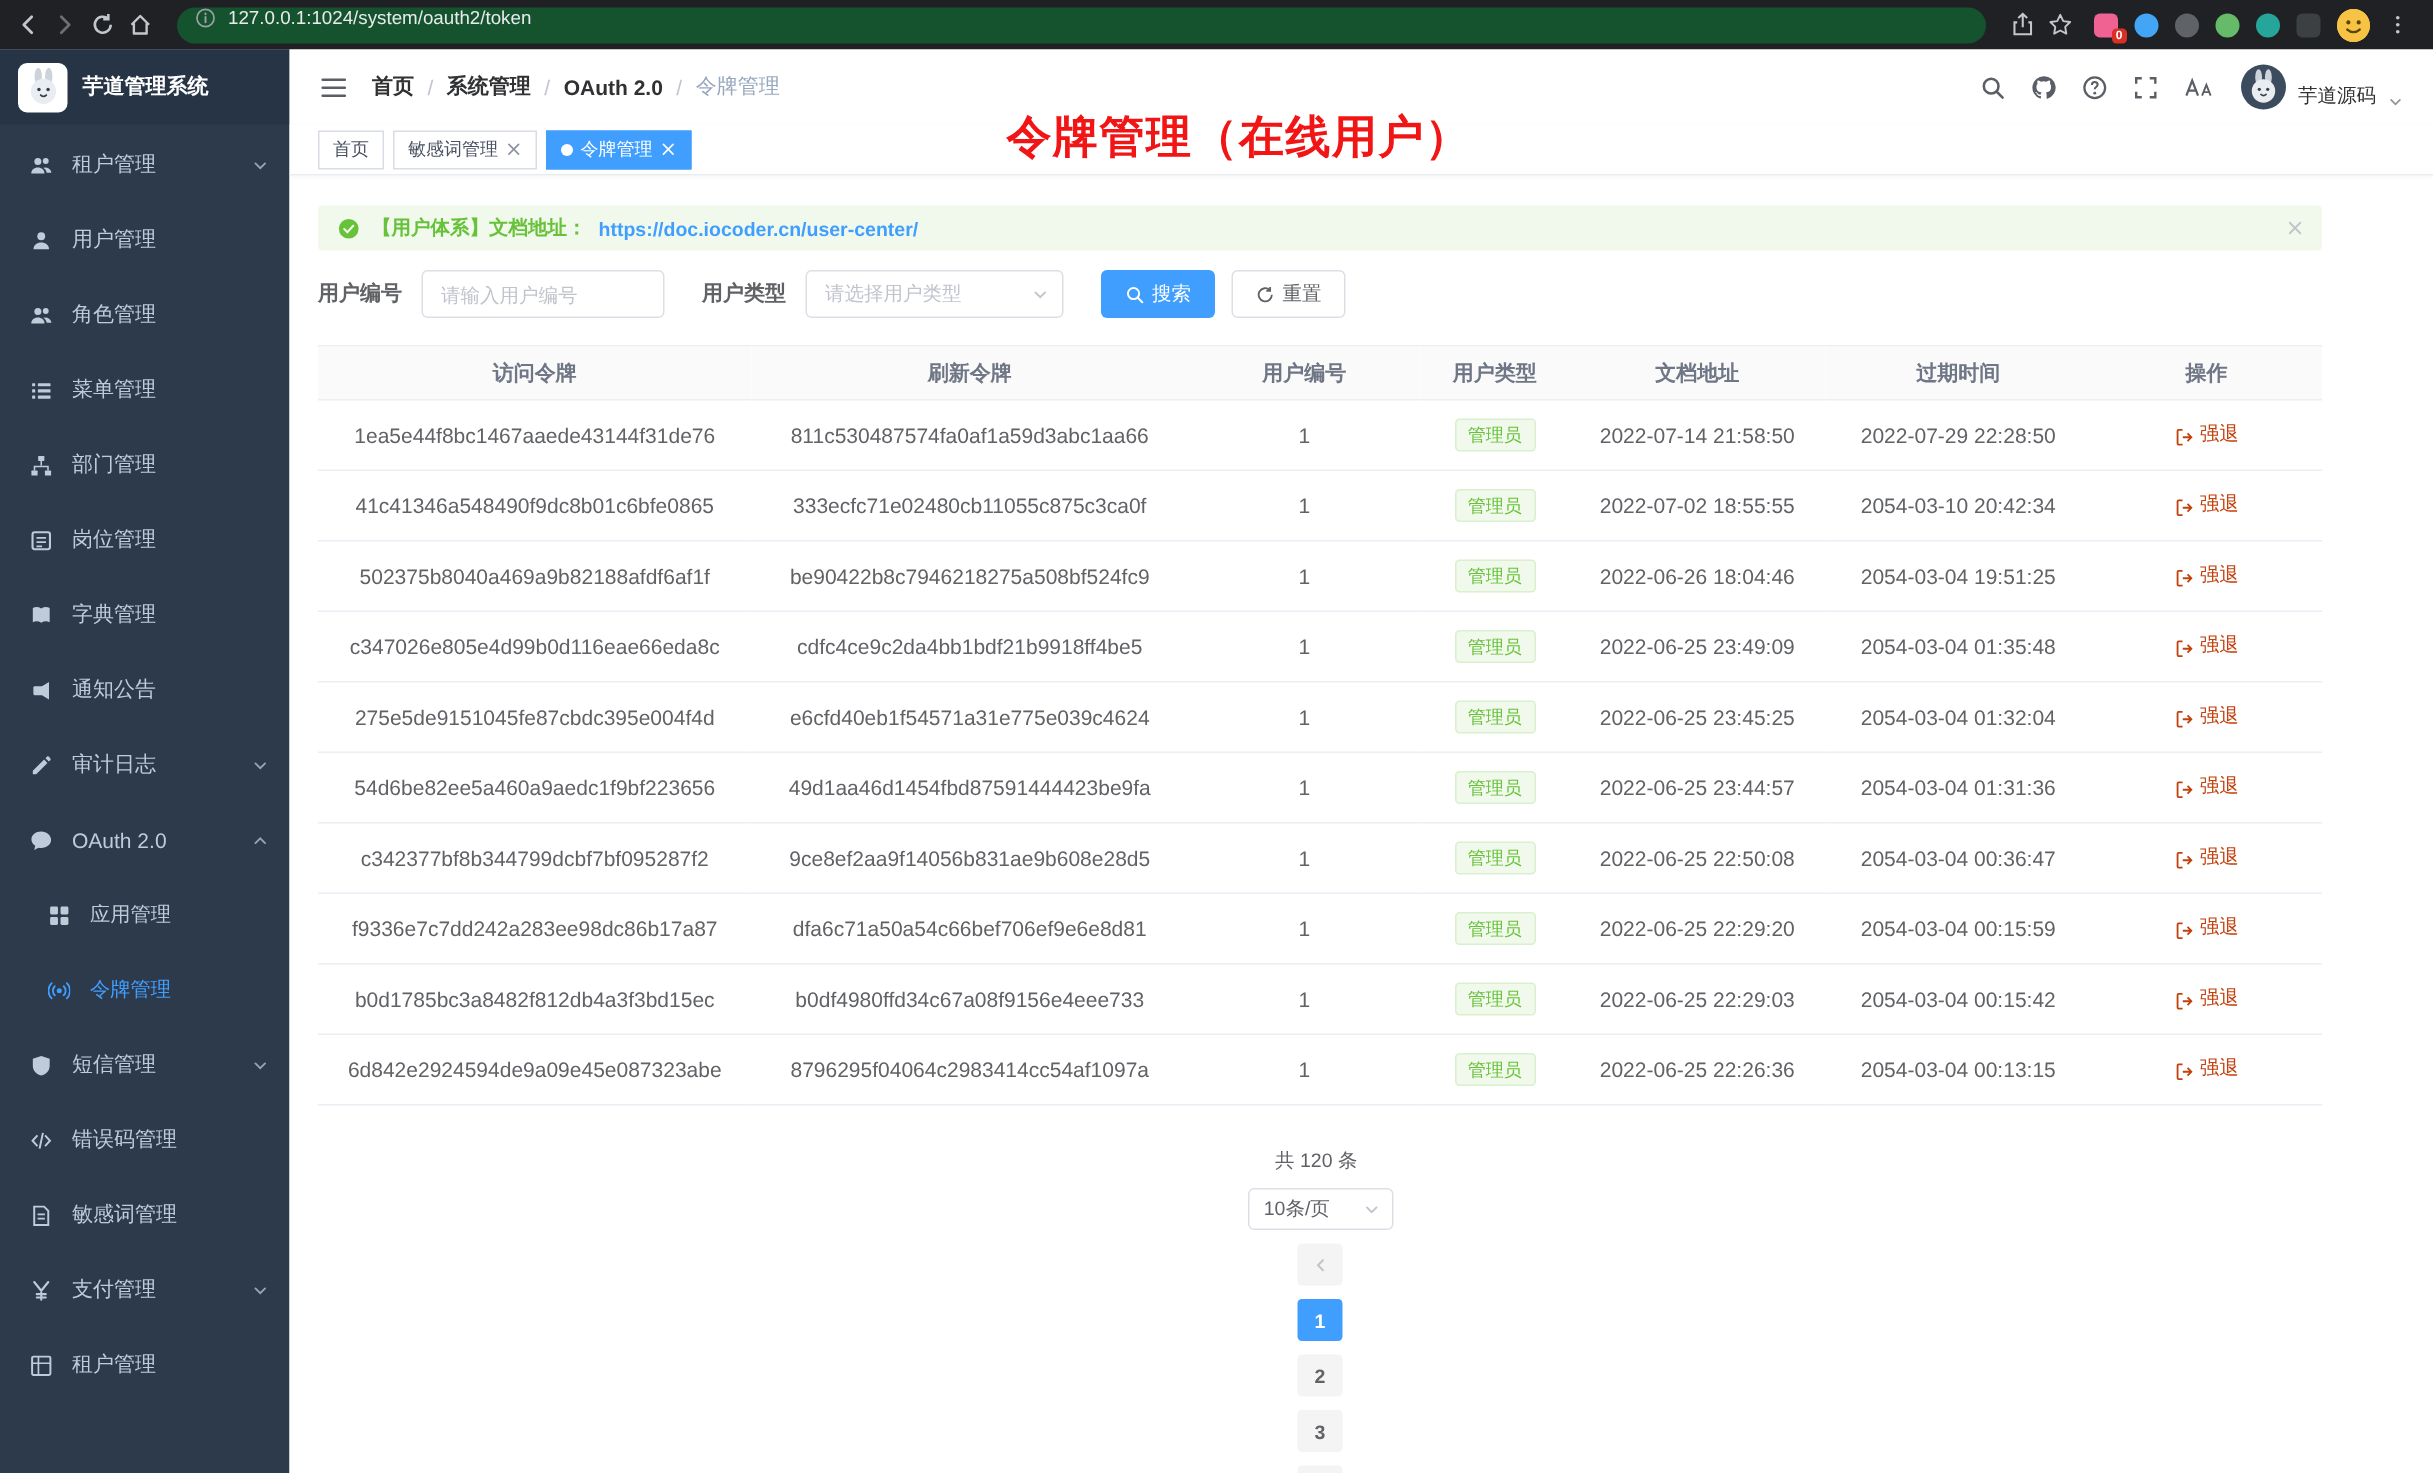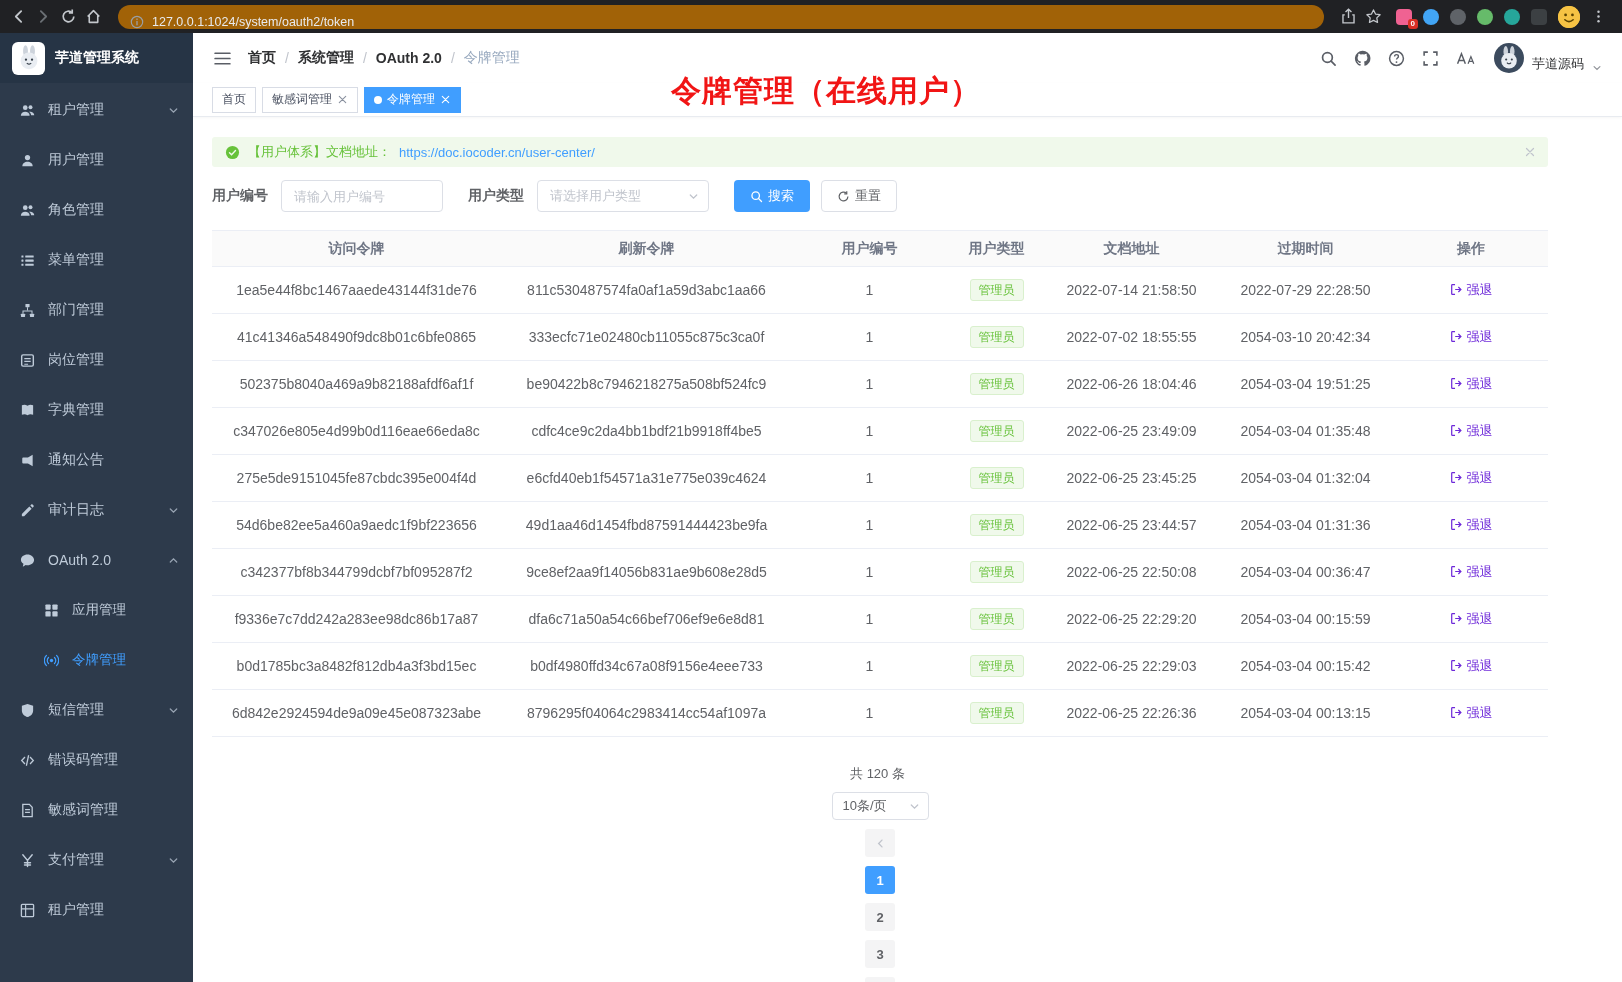--- a/index.html
+++ b/index.html
@@ -3,42 +3,42 @@
 <meta charset="utf-8">
 <style>
   * { box-sizing: border-box; margin: 0; padding: 0; }
   html,body { width:1622px; height:982px; overflow:hidden; background:#fff;
     font-family:"Liberation Sans","DejaVu Sans",sans-serif; }
 
   
   .browser{height:33px;background:#202124;display:flex;align-items:center;padding:0 10px;gap:8px;}
   .bicon{width:17px;height:17px;color:#c3c7cc;flex:none;}
   .bicon.dim{color:#6b7075;}
-  .urlbar{flex:1;height:24px;background:#a16207;border-radius:12px;display:flex;align-items:flex-end;padding:0 12px;gap:8px;margin:18px 8px;}
+  .urlbar{flex:1;height:24px;background:#14532d;border-radius:12px;display:flex;align-items:flex-start;padding:0 12px;gap:8px;margin:18px 8px;}
   .url-info{width:14px;height:14px;color:#9aa0a6;flex:none;}
   .url-text{font-size:12.5px;color:#e8eaed;white-space:nowrap;}
   .url-spacer{flex:1;}
   .extrow{display:flex;align-items:center;gap:11px;padding:0 6px;}
   .ext{width:16px;height:16px;border-radius:50%;position:relative;flex:none;}
   .ext.sq{border-radius:4px;}
   .extbadge{position:absolute;right:-6px;bottom:-4px;background:#d93025;color:#fff;font-size:8px;line-height:10px;padding:0 3px;border-radius:3px;font-weight:700;}
   .bavatar{width:22px;height:22px;border-radius:50%;background:#f6c344;display:flex;align-items:center;justify-content:center;flex:none;font-size:12px;color:#7a5b00;}
   .kebab{width:15px;height:15px;color:#c3c7cc;transform:rotate(90deg);}
 
   
   .app{display:flex;height:949px;}
   .sidebar{width:193px;background:#2d3a4b;flex:none;display:flex;flex-direction:column;color:#bfcbd9;}
   .logo{height:50px;background:#263445;display:flex;align-items:center;gap:10px;padding:0 12px;flex:none;}
   .logo-img{width:33px;height:33px;border-radius:6px;background:#fff;display:flex;align-items:center;justify-content:center;overflow:hidden;flex:none;}
   .logo-title{color:#fff;font-size:14px;font-weight:700;white-space:nowrap;}
   .menu{flex:1;overflow:hidden;padding-top:2px;}
   .m-item{position:relative;height:50px;display:flex;align-items:center;padding:0 20px;gap:13px;font-size:14px;color:#bfcbd9;cursor:pointer;white-space:nowrap;}
   .m-item .mi{width:15px;height:15px;color:#bfcbd9;flex:none;}
   .m-item .chev{position:absolute;right:14px;width:11px;height:11px;color:#97a3b2;}
-  .m-item.sub{padding-left:44px;font-size:13.5px;}
+  .m-item.sub{padding-left:32px;font-size:13.5px;}
   .m-item.active{color:#409eff;}
   .m-item.active .mi{color:#409eff;}
 
   .main{flex:1;min-width:0;display:flex;flex-direction:column;background:#fff;position:relative;}
 
   
   .navbar{height:50px;display:flex;align-items:center;padding:0 20px;flex:none;}
   .hamburger{width:19px;height:19px;color:#5a5e66;margin-right:16px;flex:none;cursor:pointer;}
   .bc{display:flex;align-items:center;gap:9px;font-size:14px;white-space:nowrap;}
   .bc-item{color:#303133;font-weight:600;cursor:pointer;}
@@ -57,41 +57,41 @@
   
   .tags{height:34px;display:flex;align-items:center;padding:0 19px;gap:6px;border-bottom:1px solid #e8ebf0;box-shadow:0 1px 3px rgba(0,0,0,.04);flex:none;}
   .tab{height:26px;display:inline-flex;align-items:center;gap:5px;padding:0 9px;border:1px solid #d8dce5;background:#fff;color:#495060;font-size:12px;cursor:pointer;white-space:nowrap;}
   .tab .x{width:11px;height:11px;color:#8a919f;}
   .tab.active{background:#409eff;border-color:#409eff;color:#fff;}
   .tab.active .x{color:#fff;}
   .tab .dot{width:8px;height:8px;border-radius:50%;background:#fff;flex:none;}
 
   
   .content{padding:20px 74px 0 19px;flex:1;}
-  .alert{height:30px;background:#f0f9eb;border-radius:3px;display:flex;align-items:center;padding:0 13px;gap:8px;font-size:13px;color:#67c23a;position:relative;margin-bottom:13px;}
+  .alert{height:30px;background:#f0f9eb;border-radius:3px;display:flex;align-items:center;padding:0 13px;gap:8px;font-size:13px;color:#67c23a;position:relative;margin-bottom:13px;font-weight:bold;}
   .alert .chk{width:15px;height:15px;flex:none;}
   .alert .alink{color:#409eff;text-decoration:none;cursor:pointer;}
   .alert .x{position:absolute;right:12px;width:12px;height:12px;color:#c0c4cc;cursor:pointer;}
 
   .filter{display:flex;align-items:center;margin-bottom:18px;font-size:14px;}
   .flabel{font-weight:700;color:#606266;margin-right:13px;white-space:nowrap;}
   input.finput{width:162px;height:32px;border:1px solid #dcdfe6;border-radius:4px;padding:0 12px;font-size:13px;color:#606266;margin-right:25px;outline:none;font-family:inherit;}
   input::placeholder{color:#c0c4cc;}
   .fselect{width:172px;height:32px;border:1px solid #dcdfe6;border-radius:4px;padding:0 9px 0 12px;font-size:13px;color:#c0c4cc;margin-right:25px;display:flex;align-items:center;justify-content:space-between;cursor:pointer;background:#fff;}
   .selchev{width:11px;height:11px;color:#c0c4cc;}
   .btn{height:32px;border-radius:4px;display:inline-flex;align-items:center;gap:5px;padding:0 15px;font-size:13px;cursor:pointer;border:1px solid transparent;font-family:inherit;}
   .btn.primary{background:#409eff;color:#fff;margin-right:11px;text-align:center;}
   .btn.plain{background:#fff;border-color:#dcdfe6;color:#606266;}
   .btn svg{width:13px;height:13px;}
 
   table.grid{width:100%;border-collapse:collapse;table-layout:fixed;}
   .grid th{height:36px;font-size:14px;color:#6f7685;font-weight:700;background:#fafafa;border-top:1px solid #ebeef5;border-bottom:1px solid #ebeef5;text-align:center;white-space:nowrap;overflow:hidden;}
   .grid td{height:47px;border-bottom:1px solid #ebeef5;text-align:center;color:#606266;font-size:14px;white-space:nowrap;overflow:hidden;}
   .tag{display:inline-block;background:#f0f9eb;border:1px solid #d9f0cd;color:#67c23a;font-size:12px;line-height:20px;padding:0 8px;border-radius:3px;}
-  .op{color:#6d28d9;display:inline-flex;align-items:center;gap:4px;font-size:13px;cursor:pointer;}
+  .op{color:#c2410c;display:inline-flex;align-items:flex-end;gap:4px;font-size:13px;cursor:pointer;}
   .op svg{width:13px;height:13px;}
 
   .pag{display:flex;align-items:center;justify-content:flex-end;gap:9px;margin-top:28px;font-size:13px;color:#606266;flex-direction:column;}
   .ptotal{margin-right:5px;color:#606266;}
   .psel{width:97px;height:28px;border:1px solid #dcdfe6;border-radius:4px;display:flex;align-items:center;justify-content:space-between;padding:0 8px 0 10px;background:#fff;cursor:pointer;color:#606266;}
   .pbtn{min-width:30px;height:28px;border:none;border-radius:3px;background:#f4f4f5;display:inline-flex;align-items:center;justify-content:center;color:#606266;font-size:13px;font-weight:600;cursor:pointer;font-family:inherit;padding:0 6px;}
   .pbtn.active{background:#409eff;color:#fff;}
   .pbtn.disabled{color:#c0c4cc;cursor:default;}
   .pbtn svg{width:11px;height:11px;}
   input.goto{width:42px;height:28px;border:1px solid #dcdfe6;border-radius:4px;text-align:center;font-size:13px;color:#606266;outline:none;font-family:inherit;}

